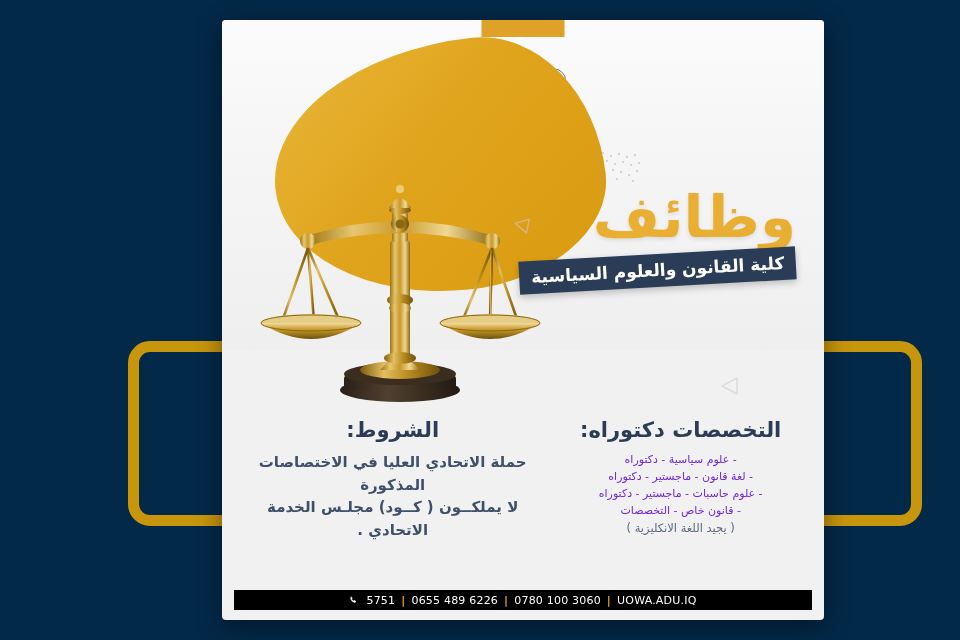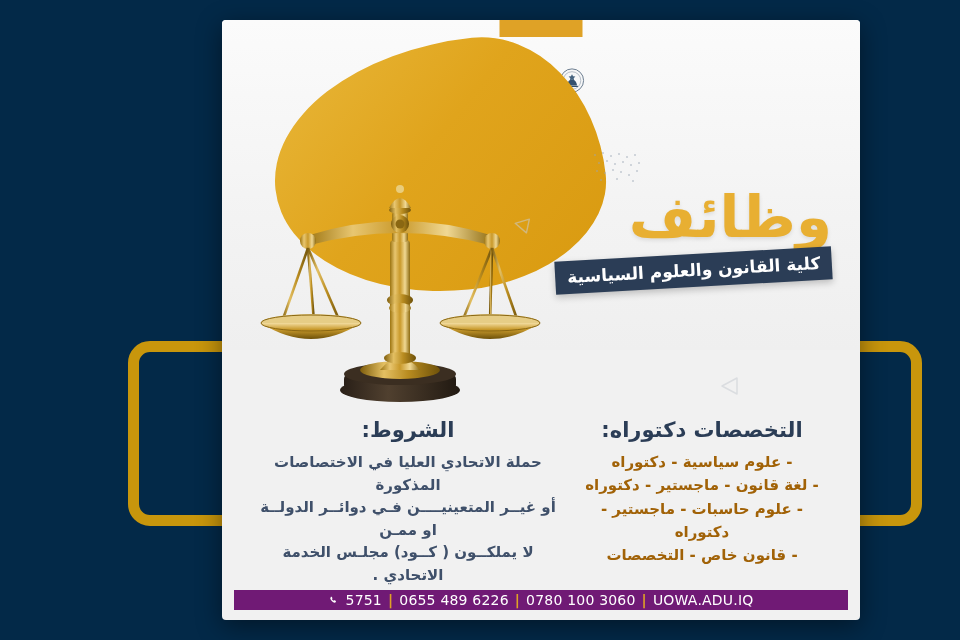--- a/index.html
+++ b/index.html
@@ -17,21 +17,20 @@
   }
   #frame-left{left:128px;width:200px;}
   #frame-right{left:632px;width:290px;}
 
   
   #poster-card{
     position:absolute;left:222px;top:20px;width:602px;height:600px;
     background:#f1f1f1;border-radius:4px;
     box-shadow:0 6px 26px rgba(0,0,0,.45);
     overflow:hidden;
-    padding-left:36px;
   }
   
   #card-sheen{
     position:absolute;left:0;top:0;width:100%;height:330px;
     background:linear-gradient(180deg,#fbfbfb 0%,#f3f3f3 60%,#efefef 100%);
     pointer-events:none;
   }
   #gold-tab{
     position:absolute;left:50%;transform:translateX(-50%);top:0;
     width:83px;height:17px;background:#DFA226;
@@ -97,33 +96,33 @@
     display:flex;direction:rtl;justify-content:center;
     gap:22px;padding:0 24px;box-sizing:border-box;
   }
   .col{direction:rtl;text-align:center;color:#3A4A60;}
   .col-head{
     font-size:21px;font-weight:bold;color:#2B3D56;
     margin-bottom:9px;
   }
   #col-specializations{width:244px;}
   #col-conditions{width:300px;}
-  .spec-line{font-size:15px;font-weight:bold;line-height:1.55;color:#a16207;}
+  .spec-line{font-size:11px;font-weight:normal;line-height:1.55;color:#6d28d9;}
   .spec-note{font-size:11.5px;margin-top:2px;color:#5A6A80;}
   .cond-line{
     font-size:15px;font-weight:bold;line-height:1.5;color:#3F506A;
     text-align:center;
   }
 
   
   #footer-bar{
     position:absolute;left:12px;right:12px;bottom:10px;height:20px;
-    background:#701a75;
+    background:#000000;
     display:flex;align-items:center;justify-content:center;
-    gap:6px;color:#ffffff;font-size:14px;letter-spacing:.2px;
+    gap:6px;color:#ffffff;font-size:11px;letter-spacing:.2px;
   }
   #footer-bar .sep{color:#DFA226;font-weight:bold;}
   #phone-icon{display:inline-block;line-height:0;margin-right:2px;}
 </style>
 </head>
 <body>
 
 <div class="gold-frame" id="frame-left"></div>
 <div class="gold-frame" id="frame-right"></div>
 
@@ -284,26 +283,26 @@
   </div>
 
   <div id="columns">
 
     <div class="col" id="col-specializations">
       <div class="col-head">التخصصات دكتوراه:</div>
       <div class="spec-line">- علوم سياسية - دكتوراه</div>
       <div class="spec-line">- لغة قانون - ماجستير - دكتوراه</div>
       <div class="spec-line">- علوم حاسبات - ماجستير - دكتوراه</div>
       <div class="spec-line">- قانون خاص - التخصصات</div>
+      <div class="spec-note">( يجيد اللغة الانكليزية )</div>
     </div>
 
     <div class="col" id="col-conditions">
       <div class="col-head">الشروط:</div>
       <div class="cond-line">حملة الاتحادي العليا في الاختصاصات المذكورة</div>
-      <div class="cond-line">أو غيــر المتعينيــــن فـي دوائــر الدولــة او ممـن</div>
       <div class="cond-line">لا يملكــون ( كــود) مجلـس الخدمة الاتحادي .</div>
     </div>
 
   </div>
 
   <div id="footer-bar">
     <span id="phone-icon">
       <svg width="9" height="9" viewBox="0 0 12 12">
         <path d="M2.3 1.2c.5-.5 1.2-.4 1.5.2l.7 1.2c.2.4.1.8-.2 1.1l-.5.4c.5 1 1.3 1.8 2.3 2.3l.4-.5c.3-.3.7-.4 1.1-.2l1.2.7c.6.3.7 1 .2 1.5l-.6.6c-.5.5-1.2.6-1.9.3C4.9 8 3 6.1 1.9 3.9c-.3-.7-.2-1.4.3-1.9z" fill="#ffffff"></path>
       </svg>

